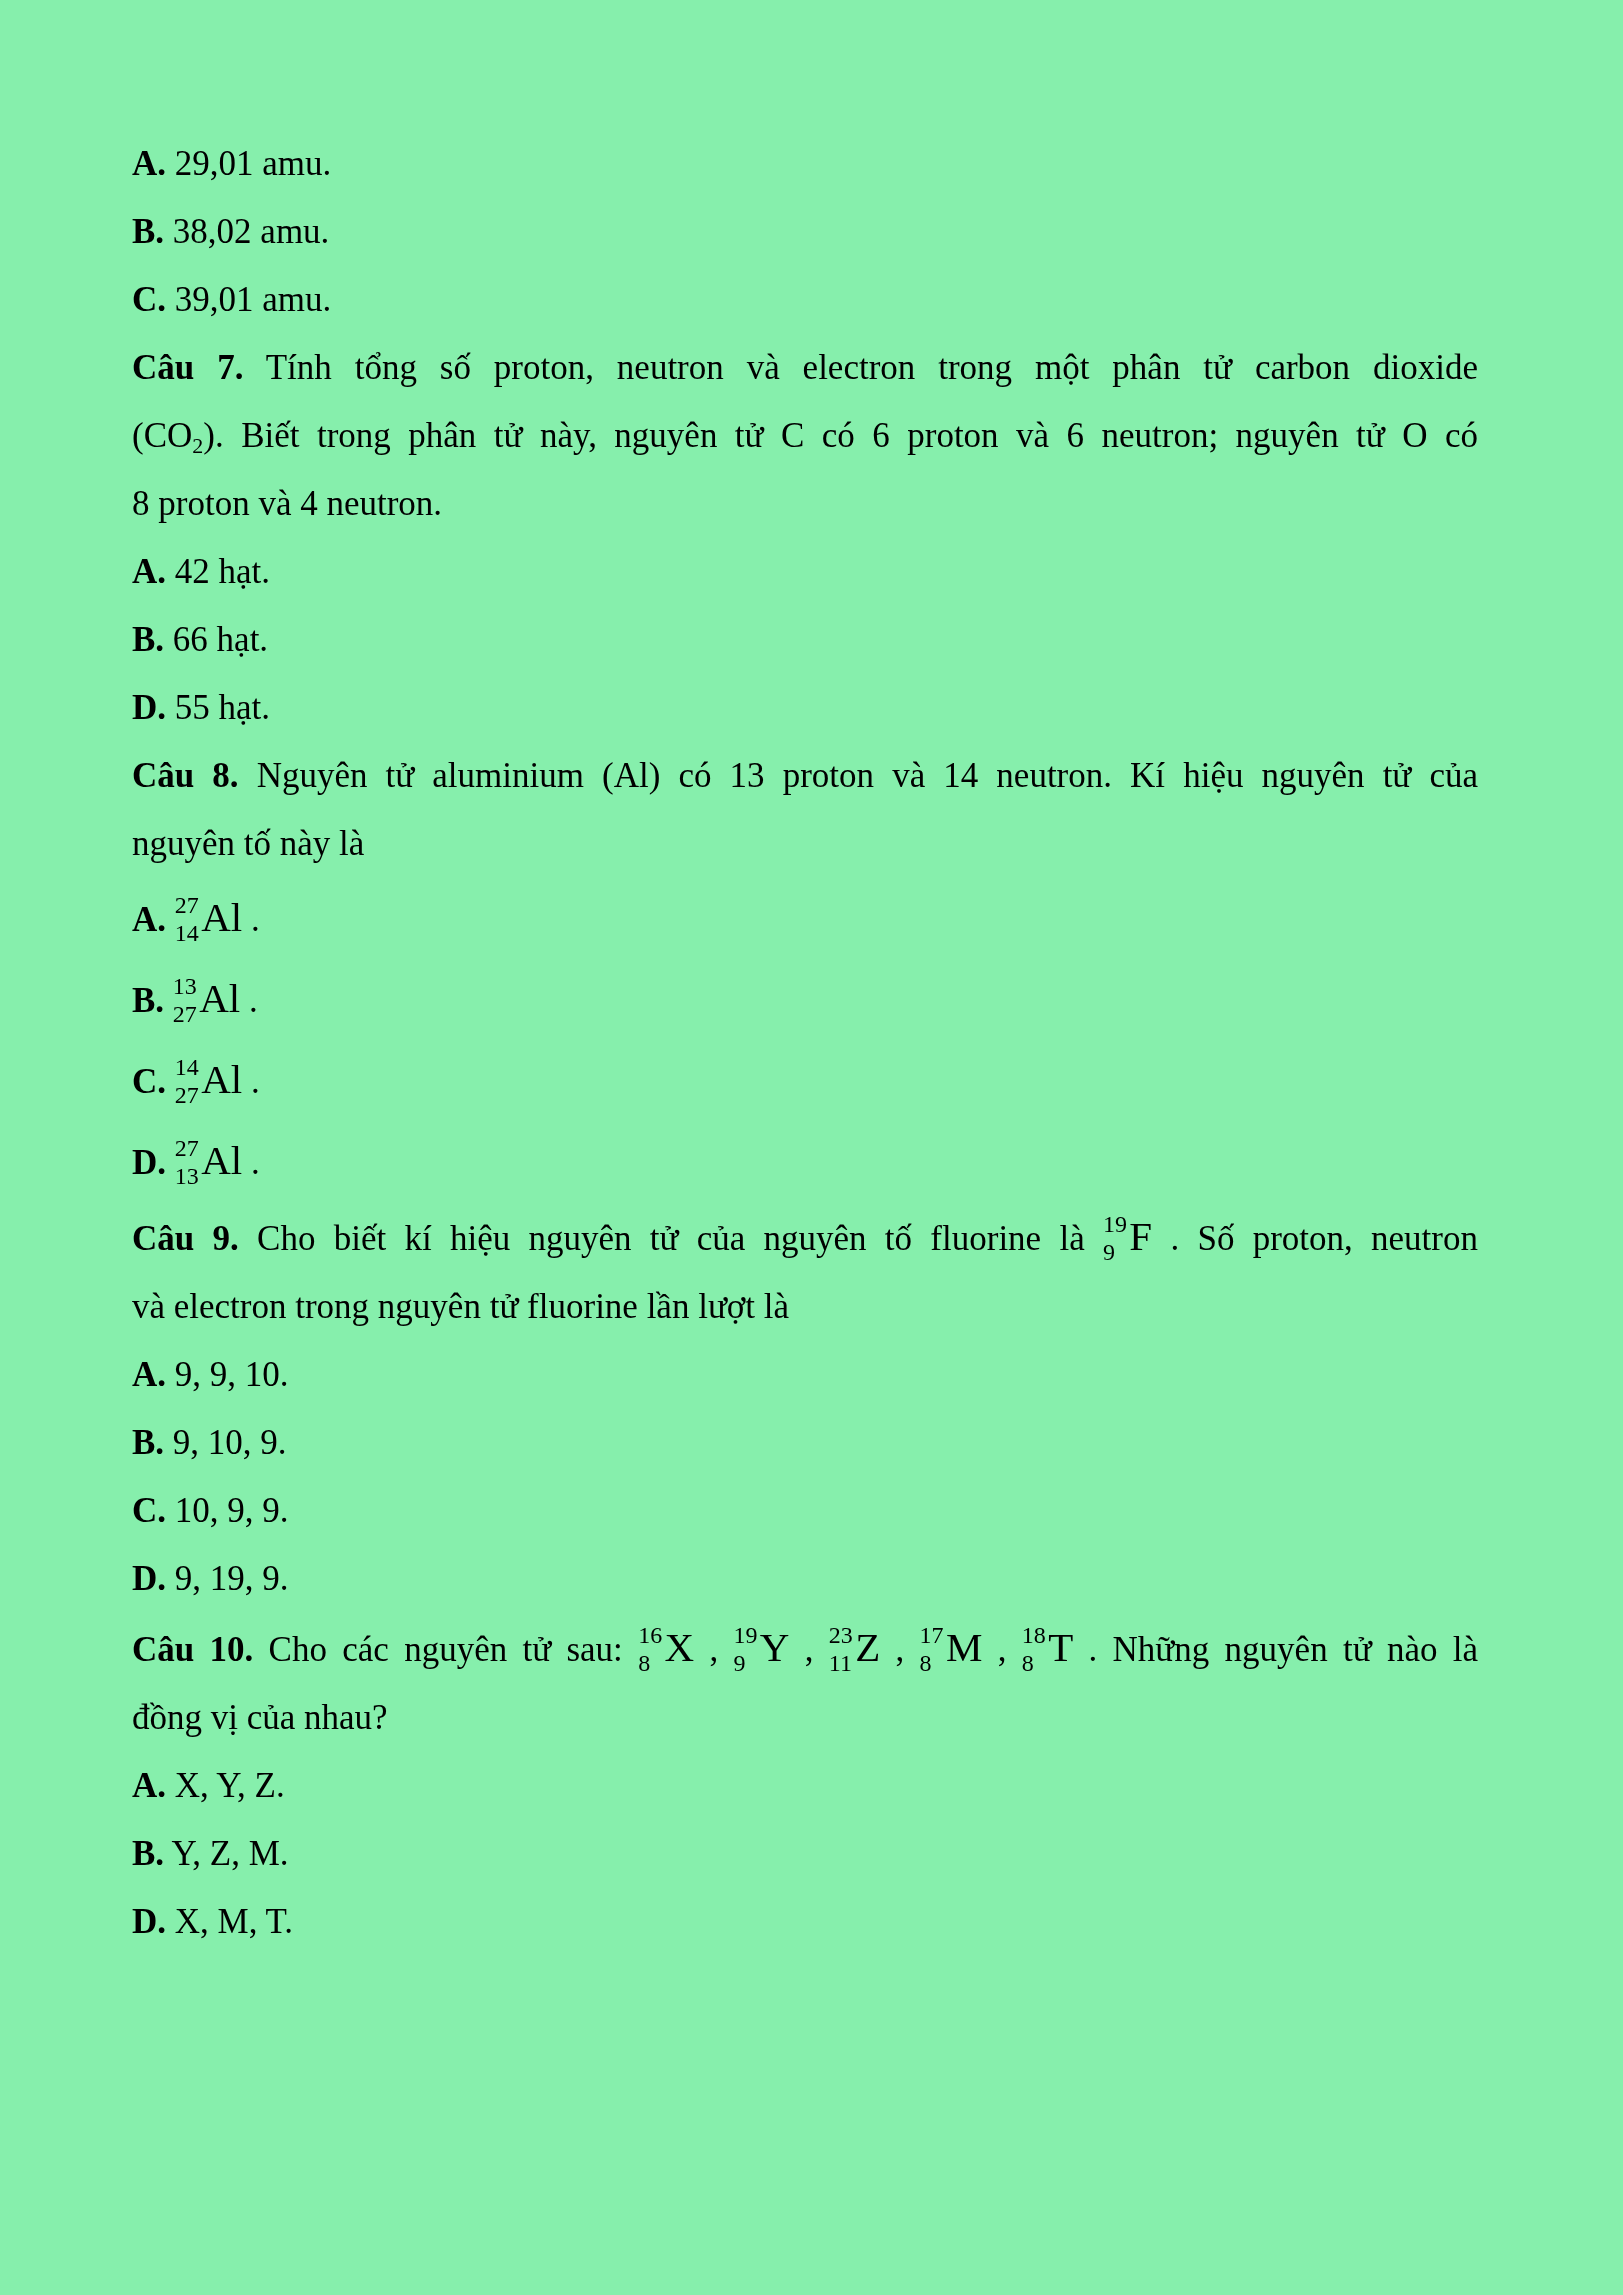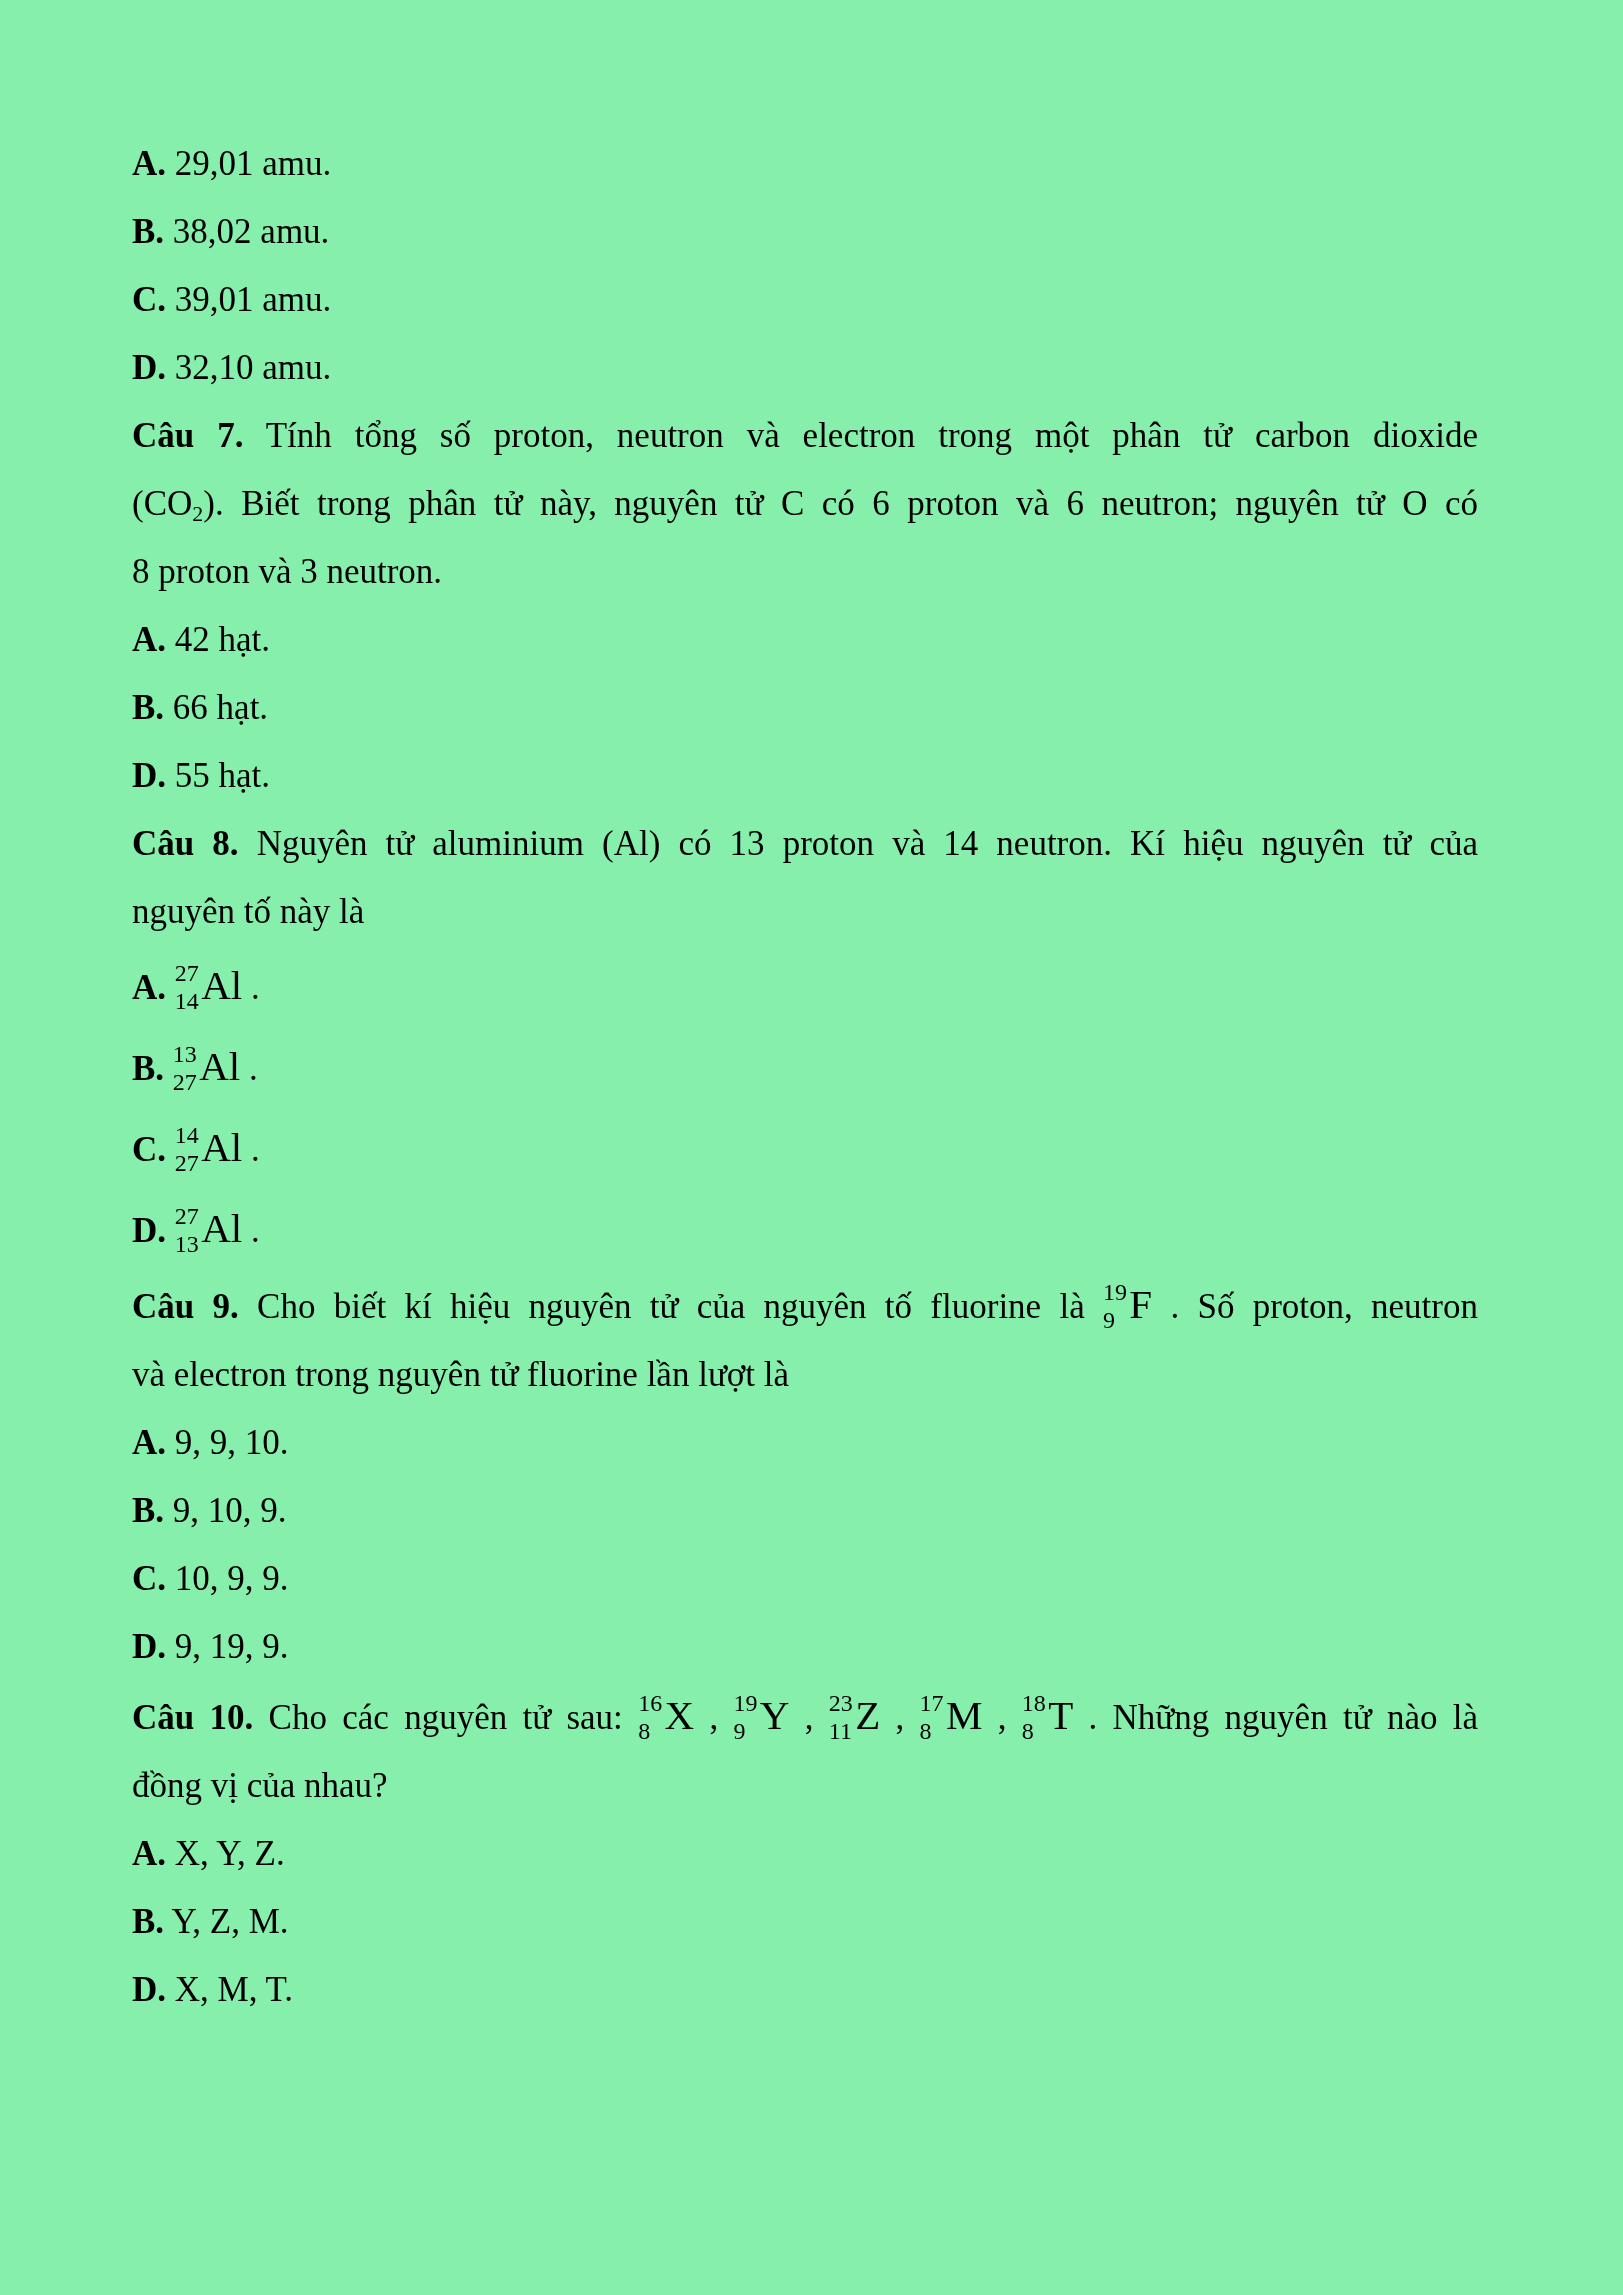--- a/index.html
+++ b/index.html
@@ -62,24 +62,23 @@
   }
 </style>
 </head>
 <body>
 
 <div class="page">
   <div id="doc">
       <div class="doc-line"><span class="seg-bold">A.</span><span> 29,01 amu.</span></div>
       <div class="doc-line"><span class="seg-bold">B.</span><span> 38,02 amu.</span></div>
       <div class="doc-line"><span class="seg-bold">C.</span><span> 39,01 amu.</span></div>
-      <div class="doc-line"><span class="seg-bold">D.</span><span> 32,10 amu.</span></div>
       <div class="doc-line justified"><span class="seg-bold">Câu 7.</span><span> Tính tổng số proton, neutron và electron trong một phân tử carbon dioxide</span></div>
       <div class="doc-line justified"><span>(CO</span><span class="seg-sub">2</span><span>). Biết trong phân tử này, nguyên tử C có 6 proton và 6 neutron; nguyên tử O có</span></div>
-      <div class="doc-line"><span>8 proton và 3 neutron.</span></div>
+      <div class="doc-line"><span>8 proton và 4 neutron.</span></div>
       <div class="doc-line"><span class="seg-bold">A.</span><span> 42 hạt.</span></div>
       <div class="doc-line"><span class="seg-bold">B.</span><span> 66 hạt.</span></div>
       <div class="doc-line"><span class="seg-bold">D.</span><span> 55 hạt.</span></div>
       <div class="doc-line justified"><span class="seg-bold">Câu 8.</span><span> Nguyên tử aluminium (Al) có 13 proton và 14 neutron. Kí hiệu nguyên tử của</span></div>
       <div class="doc-line"><span>nguyên tố này là</span></div>
       <div class="doc-line iso-line"><span class="seg-bold">A.</span><span> </span><span class="iso"><span class="iso-nums"><span class="iso-mass">27</span><span class="iso-atomic">14</span></span><span class="iso-sym">Al</span></span><span> .</span></div>
       <div class="doc-line iso-line"><span class="seg-bold">B.</span><span> </span><span class="iso"><span class="iso-nums"><span class="iso-mass">13</span><span class="iso-atomic">27</span></span><span class="iso-sym">Al</span></span><span> .</span></div>
       <div class="doc-line iso-line"><span class="seg-bold">C.</span><span> </span><span class="iso"><span class="iso-nums"><span class="iso-mass">14</span><span class="iso-atomic">27</span></span><span class="iso-sym">Al</span></span><span> .</span></div>
       <div class="doc-line iso-line"><span class="seg-bold">D.</span><span> </span><span class="iso"><span class="iso-nums"><span class="iso-mass">27</span><span class="iso-atomic">13</span></span><span class="iso-sym">Al</span></span><span> .</span></div>
       <div class="doc-line justified"><span class="seg-bold">Câu 9.</span><span> Cho biết kí hiệu nguyên tử của nguyên tố fluorine là </span><span class="iso"><span class="iso-nums"><span class="iso-mass">19</span><span class="iso-atomic">9</span></span><span class="iso-sym">F</span></span><span> . Số proton, neutron</span></div>

